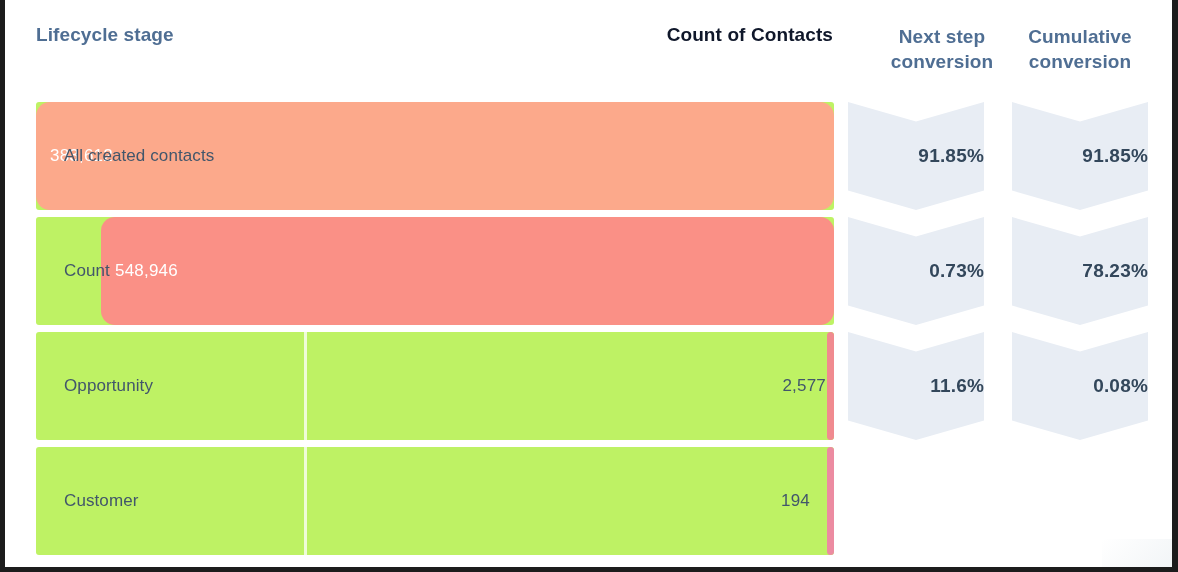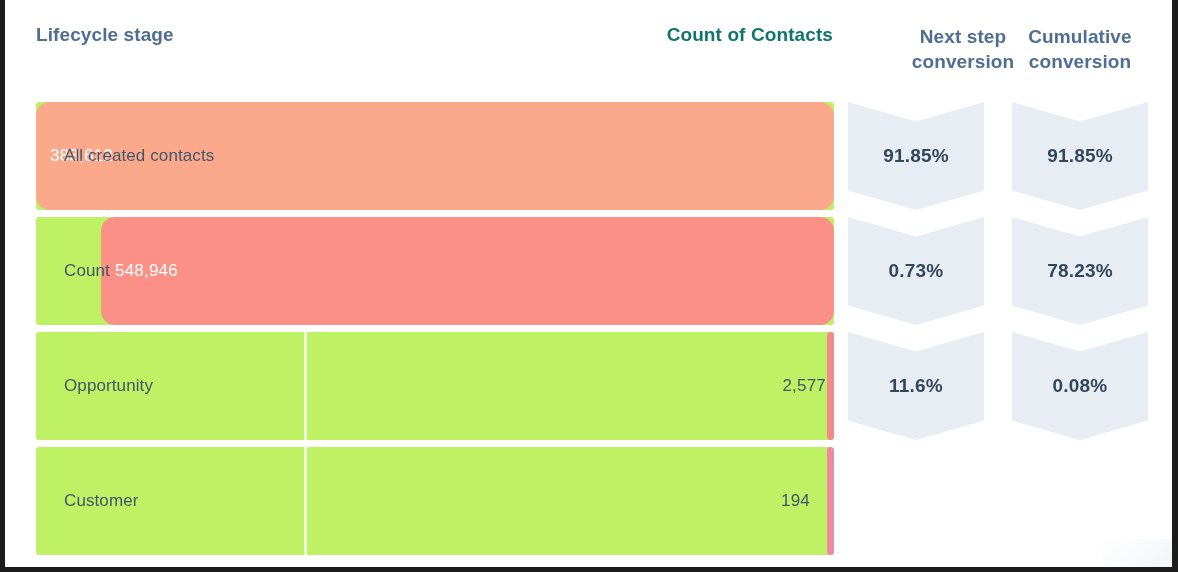--- a/index.html
+++ b/index.html
@@ -52,36 +52,36 @@
   }
 
   .head-count {
     position: absolute;
     left: 498px;
     width: 330px;
     top: 24px;
     text-align: right;
     font-size: 19px;
     font-weight: 700;
-    color: #0f766e;
+    color: #0f172a;
     letter-spacing: .1px;
   }
 
   .head-col {
     position: absolute;
     top: 24px;
     width: 136px;
     text-align: center;
     font-size: 19px;
     font-weight: 700;
     color: #4f6e93;
     line-height: 25px;
     letter-spacing: .1px;
   }
-  .head-col.next { left: 890px; }
+  .head-col.next { left: 869px; }
   .head-col.cumu { left: 1007px; }
 
   
   .rows {
     position: absolute;
     left: 0;
     top: 92px;
     right: 0;
     bottom: 0;
   }
@@ -161,21 +161,21 @@
   
   .chev {
     position: absolute;
     width: 136px;
     height: 108px;
     background: #e8edf4;
     -webkit-clip-path: polygon(0% 0%, 50% 18%, 100% 0%, 100% 82%, 50% 100%, 0% 82%);
     clip-path: polygon(0% 0%, 50% 18%, 100% 0%, 100% 82%, 50% 100%, 0% 82%);
     display: flex;
     align-items: center;
-    justify-content: center;
+    justify-content: flex-end;
   }
   .chev.next { left: 843px; }
   .chev.cumu { left: 1007px; }
   .chev.c0 { top: 10px; }
   .chev.c1 { top: 125px; }
   .chev.c2 { top: 240px; }
 
   .chev-text {
     font-size: 19px;
     font-weight: 700;

